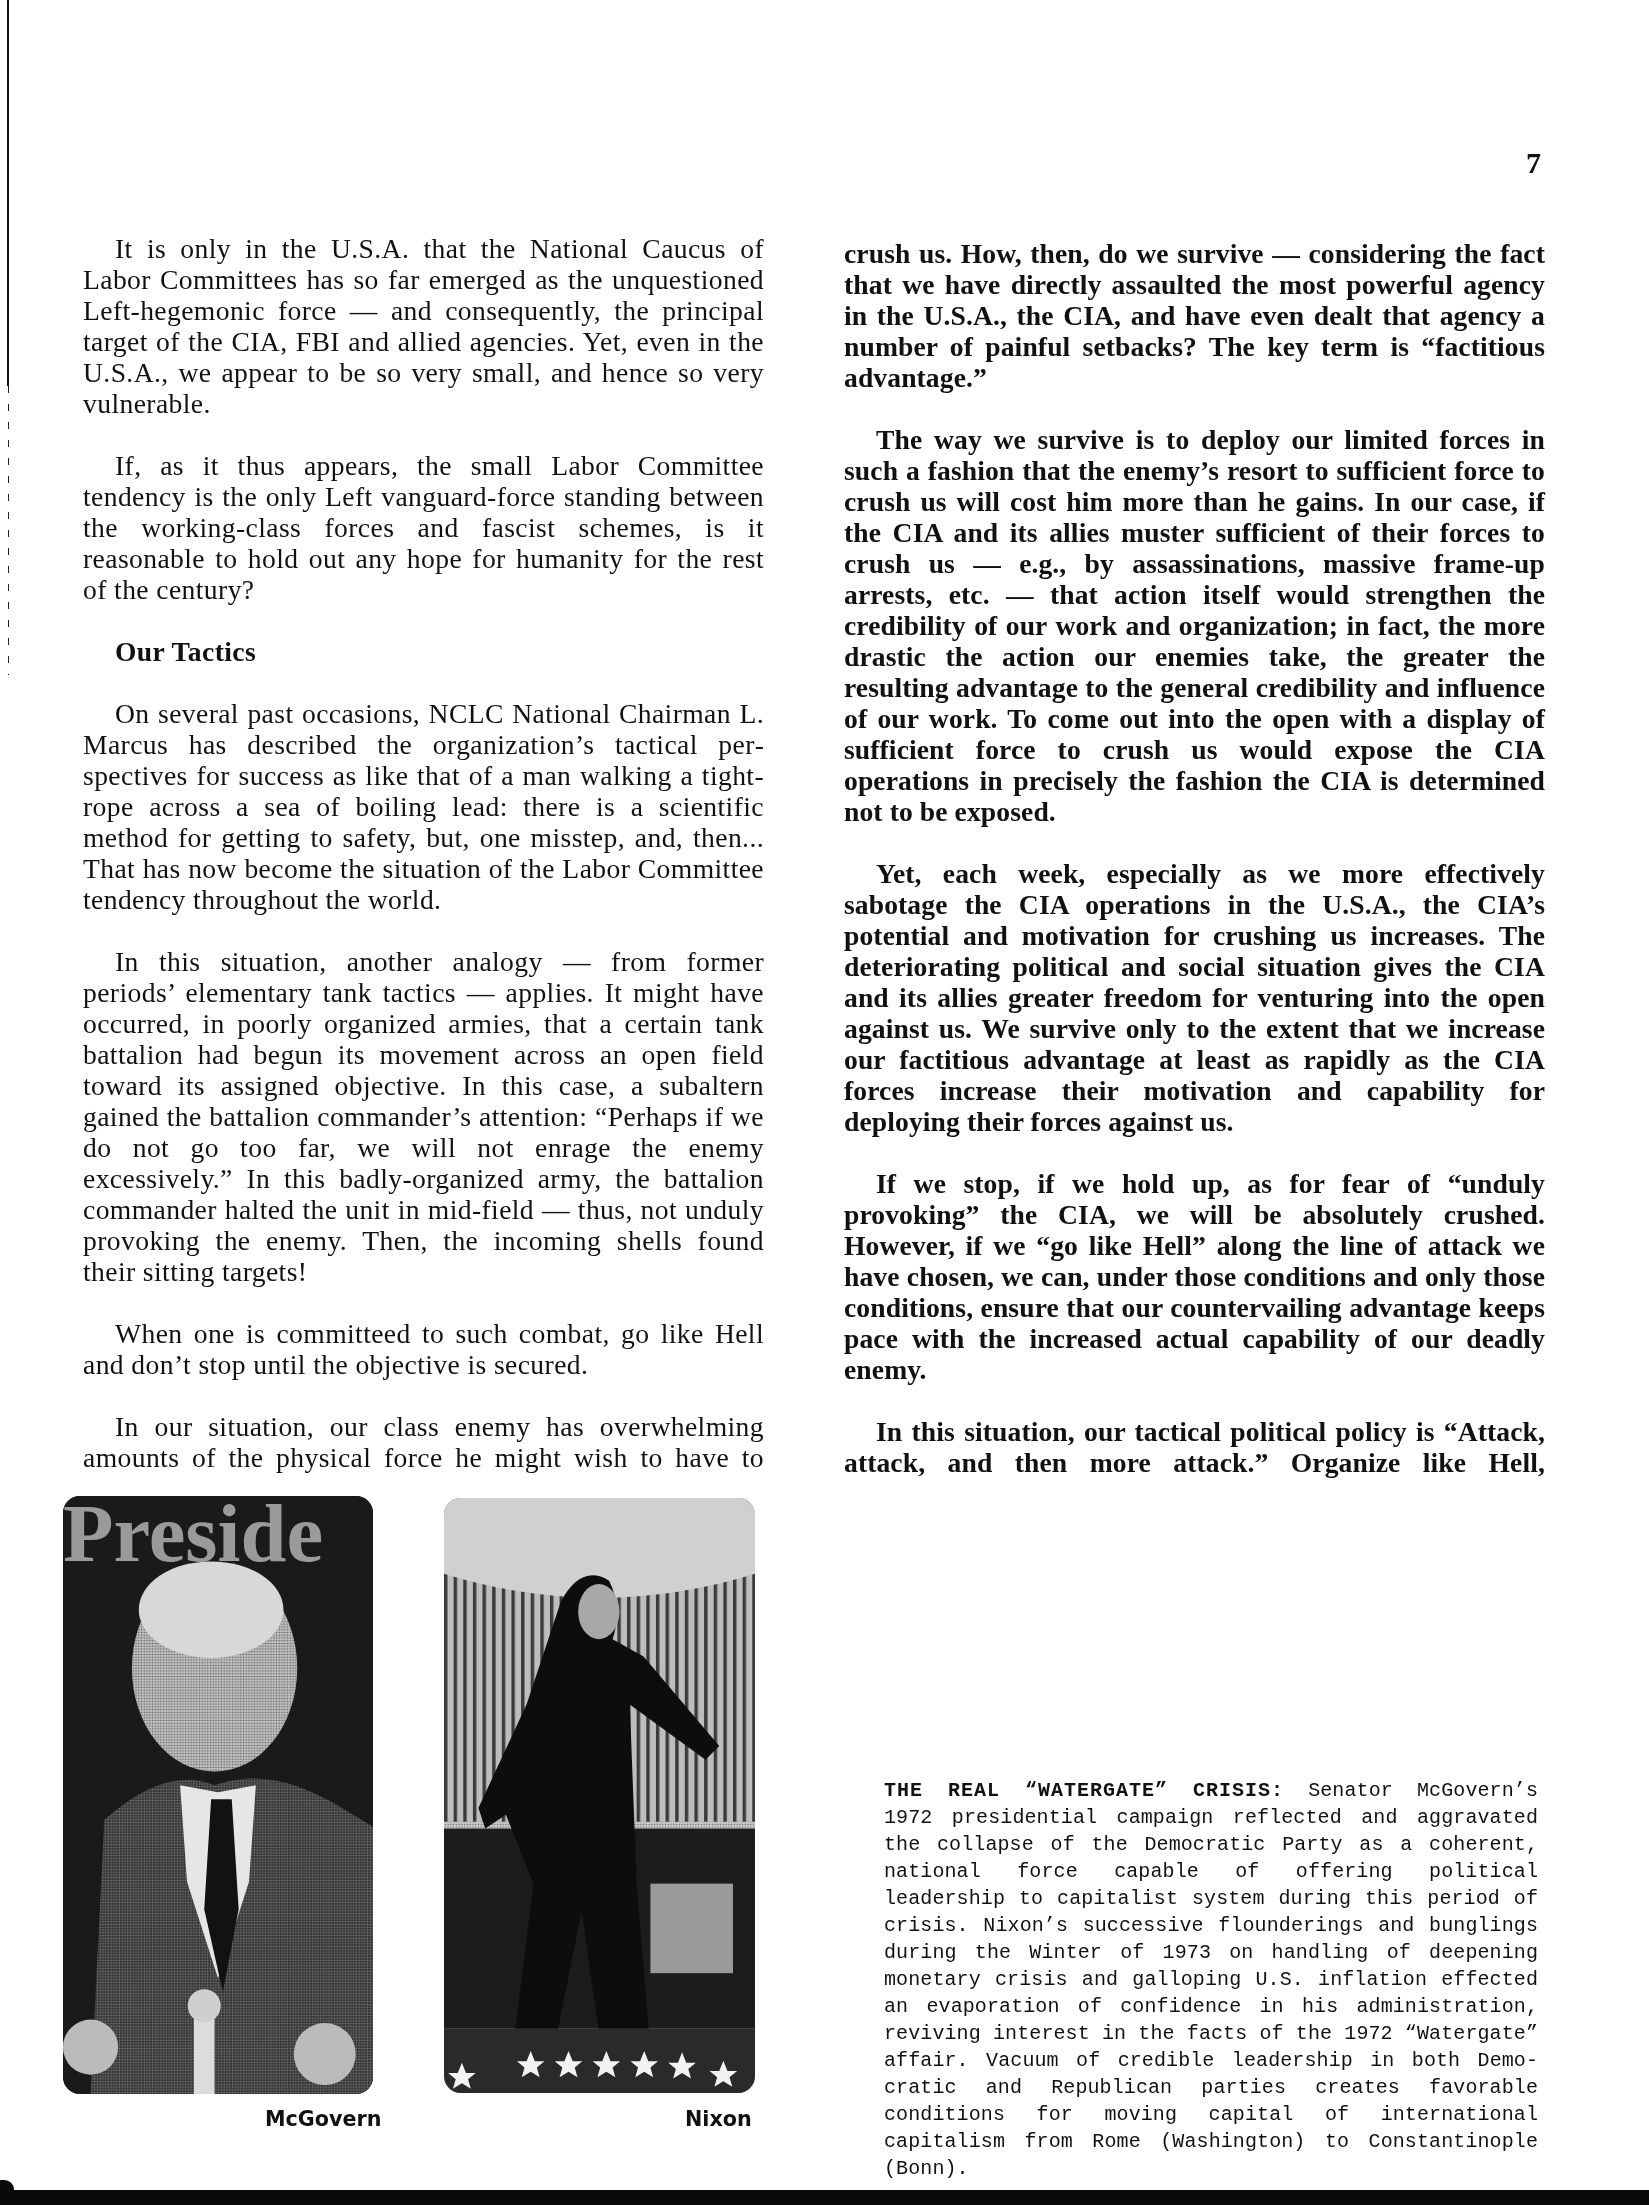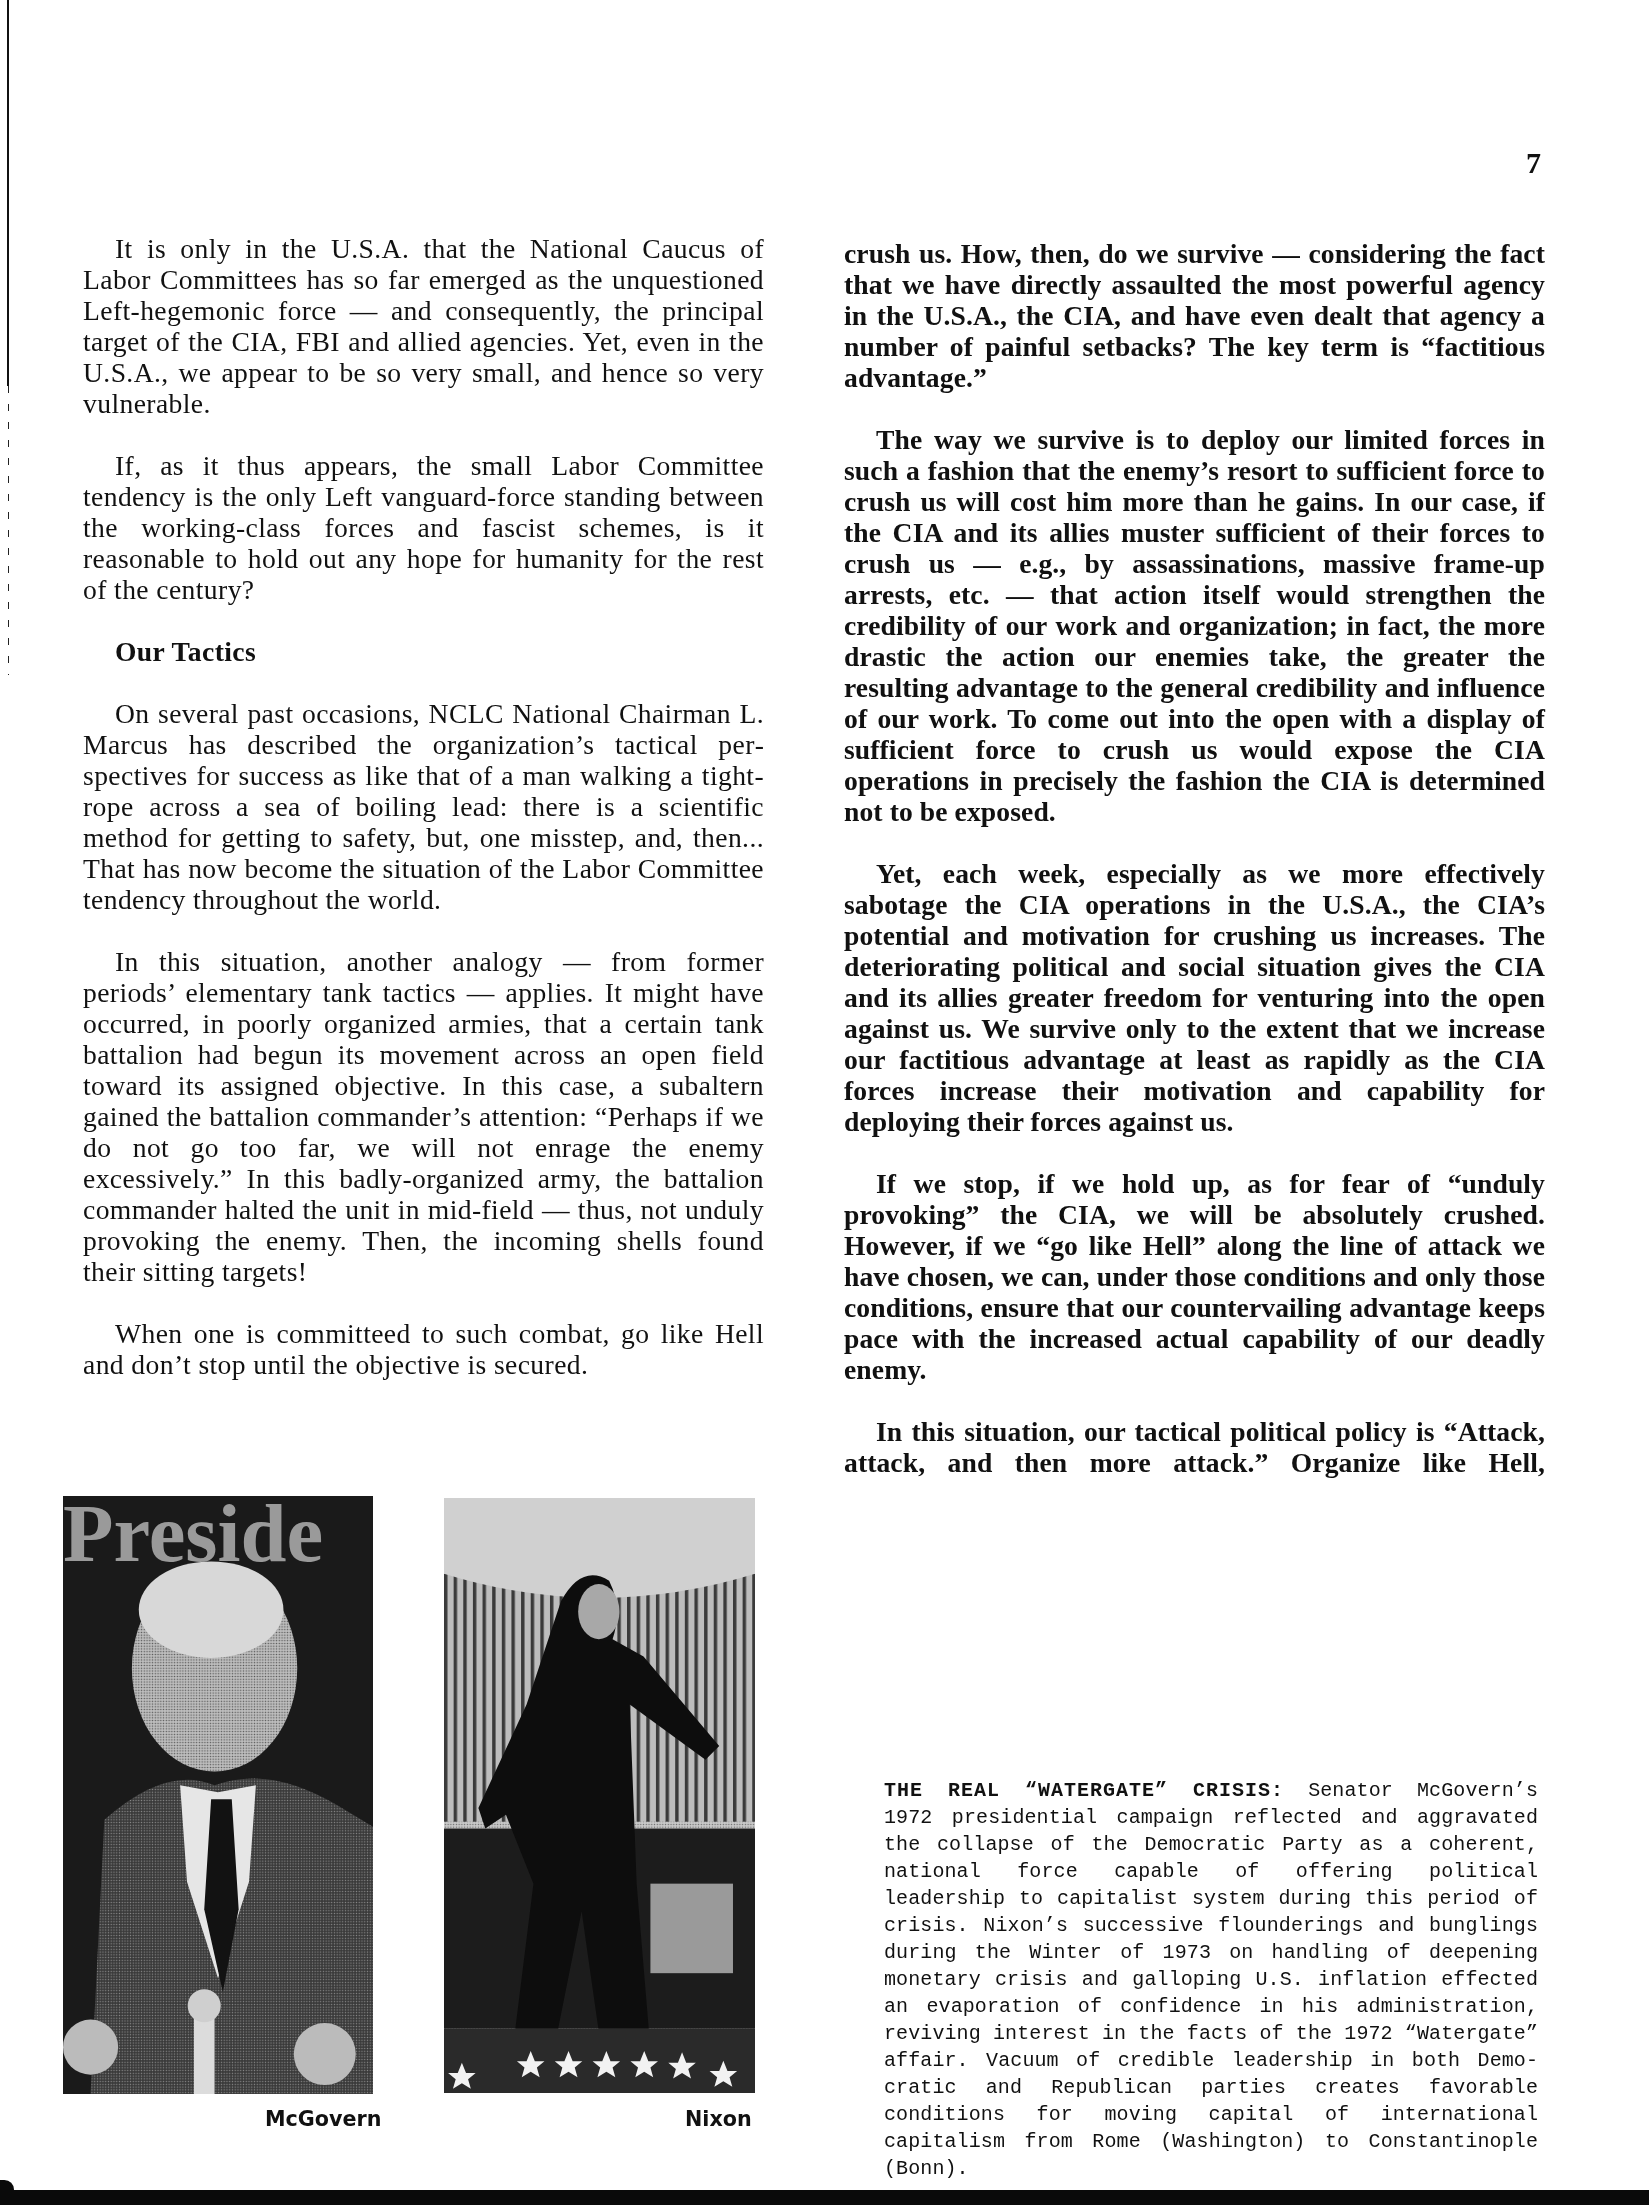--- a/index.html
+++ b/index.html
@@ -16,21 +16,21 @@
     font-size: 30px; font-weight: bold; }
 
   .col { position: absolute; font-family: "Liberation Serif", serif; font-size: 27.6px; line-height: 31px;
     text-align: justify; hyphens: manual; }
   .col p { margin: 0 0 31px 0; text-indent: 32px; }
   .col p.cont { text-indent: 0; }
   .col-left { left: 83px; top: 233px; width: 681px; letter-spacing: 0.4px; }
   .col-right { left: 844px; top: 238px; width: 701px; font-weight: bold; letter-spacing: 0.1px; }
   .subhead { text-align: left; font-weight: bold; font-size: 27.6px; margin: 0 0 31px 0; text-indent: 0; }
 
-  .photo { position: absolute; overflow: hidden; background: #222; }
+  .photo { position: absolute; overflow: hidden; background: #222; border-radius: 17px; }
   .photo-mcgovern { left: 63px; top: 1496px; width: 310px; height: 598px; }
   .photo-nixon { left: 444px; top: 1498px; width: 311px; height: 595px; }
   .photo svg { display: block; width: 100%; height: 100%; }
 
   .photo-label { position: absolute; font-family: "DejaVu Sans", sans-serif; font-weight: bold; font-size: 20.7px; }
   .label-mcgovern { left: 265px; top: 2107px; text-align: center; }
   .label-nixon { left: 685px; top: 2107px; }
 
   .caption { position: absolute; left: 884px; top: 1777px; width: 654px; font-family: Liberation Mono, monospace;
     font-size: 20px; line-height: 27px; text-align: justify; letter-spacing: 0.1px; }
@@ -45,20 +45,21 @@
 
   <div class="page-number">7</div>
 
   <div class="col col-left">
     <p>It is only in the U.S.A. that the National Caucus of Labor Committees has so far emerged as the unques­tioned Left-hegemonic force — and consequently, the principal target of the CIA, FBI and allied agencies. Yet, even in the U.S.A., we appear to be so very small, and hence so very vulnerable.</p>
     <p>If, as it thus appears, the small Labor Committee tendency is the only Left vanguard-force standing be­tween the working-class forces and fascist schemes, is it reasonable to hold out any hope for humanity for the rest of the century?</p>
     <p class="subhead">Our Tactics</p>
     <p>On several past occasions, NCLC National Chairman L. Marcus has described the organization’s tactical per­spectives for success as like that of a man walking a tight-rope across a sea of boiling lead: there is a scien­tific method for getting to safety, but, one misstep, and, then... That has now become the situation of the Labor Committee tendency throughout the world.</p>
     <p>In this situation, another analogy — from former periods’ elementary tank tactics — applies. It might have occurred, in poorly organized armies, that a cer­tain tank battalion had begun its movement across an open field toward its assigned objective. In this case, a subaltern gained the battalion commander’s attention: “Perhaps if we do not go too far, we will not enrage the enemy excessively.” In this badly-organized army, the battalion commander halted the unit in mid-field — thus, not unduly provoking the enemy. Then, the in­coming shells found their sitting targets!</p>
     <p>When one is committeed to such combat, go like Hell and don’t stop until the objective is secured.</p>
+    <p style="text-align-last: justify;">In our situation, our class enemy has overwhelming amounts of the physical force he might wish to have to</p>
   </div>
 
   <div class="col col-right">
     <p class="cont">crush us. How, then, do we survive — considering the fact that we have directly assaulted the most powerful agency in the U.S.A., the CIA, and have even dealt that agency a number of painful setbacks? The key term is “factitious advantage.”</p>
     <p>The way we survive is to deploy our limited forces in such a fashion that the enemy’s resort to sufficient force to crush us will cost him more than he gains. In our case, if the CIA and its allies muster sufficient of their forces to crush us — e.g., by assassinations, mas­sive frame-up arrests, etc. — that action itself would strengthen the credibility of our work and organization; in fact, the more drastic the action our enemies take, the greater the resulting advantage to the general cred­ibility and influence of our work. To come out into the open with a display of sufficient force to crush us would expose the CIA operations in precisely the fashion the CIA is determined not to be exposed.</p>
     <p>Yet, each week, especially as we more effectively sabotage the CIA operations in the U.S.A., the CIA’s potential and motivation for crushing us increases. The deteriorating political and social situation gives the CIA and its allies greater freedom for venturing into the open against us. We survive only to the extent that we increase our factitious advantage at least as rapidly as the CIA forces increase their motivation and capability for deploying their forces against us.</p>
     <p>If we stop, if we hold up, as for fear of “unduly provoking” the CIA, we will be absolutely crushed. However, if we “go like Hell” along the line of attack we have chosen, we can, under those conditions and only those conditions, ensure that our countervailing advantage keeps pace with the increased actual capa­bility of our deadly enemy.</p>
     <p style="text-align-last: justify;">In this situation, our tactical political policy is “At­tack, attack, and then more attack.” Organize like Hell,</p>
   </div>
 

